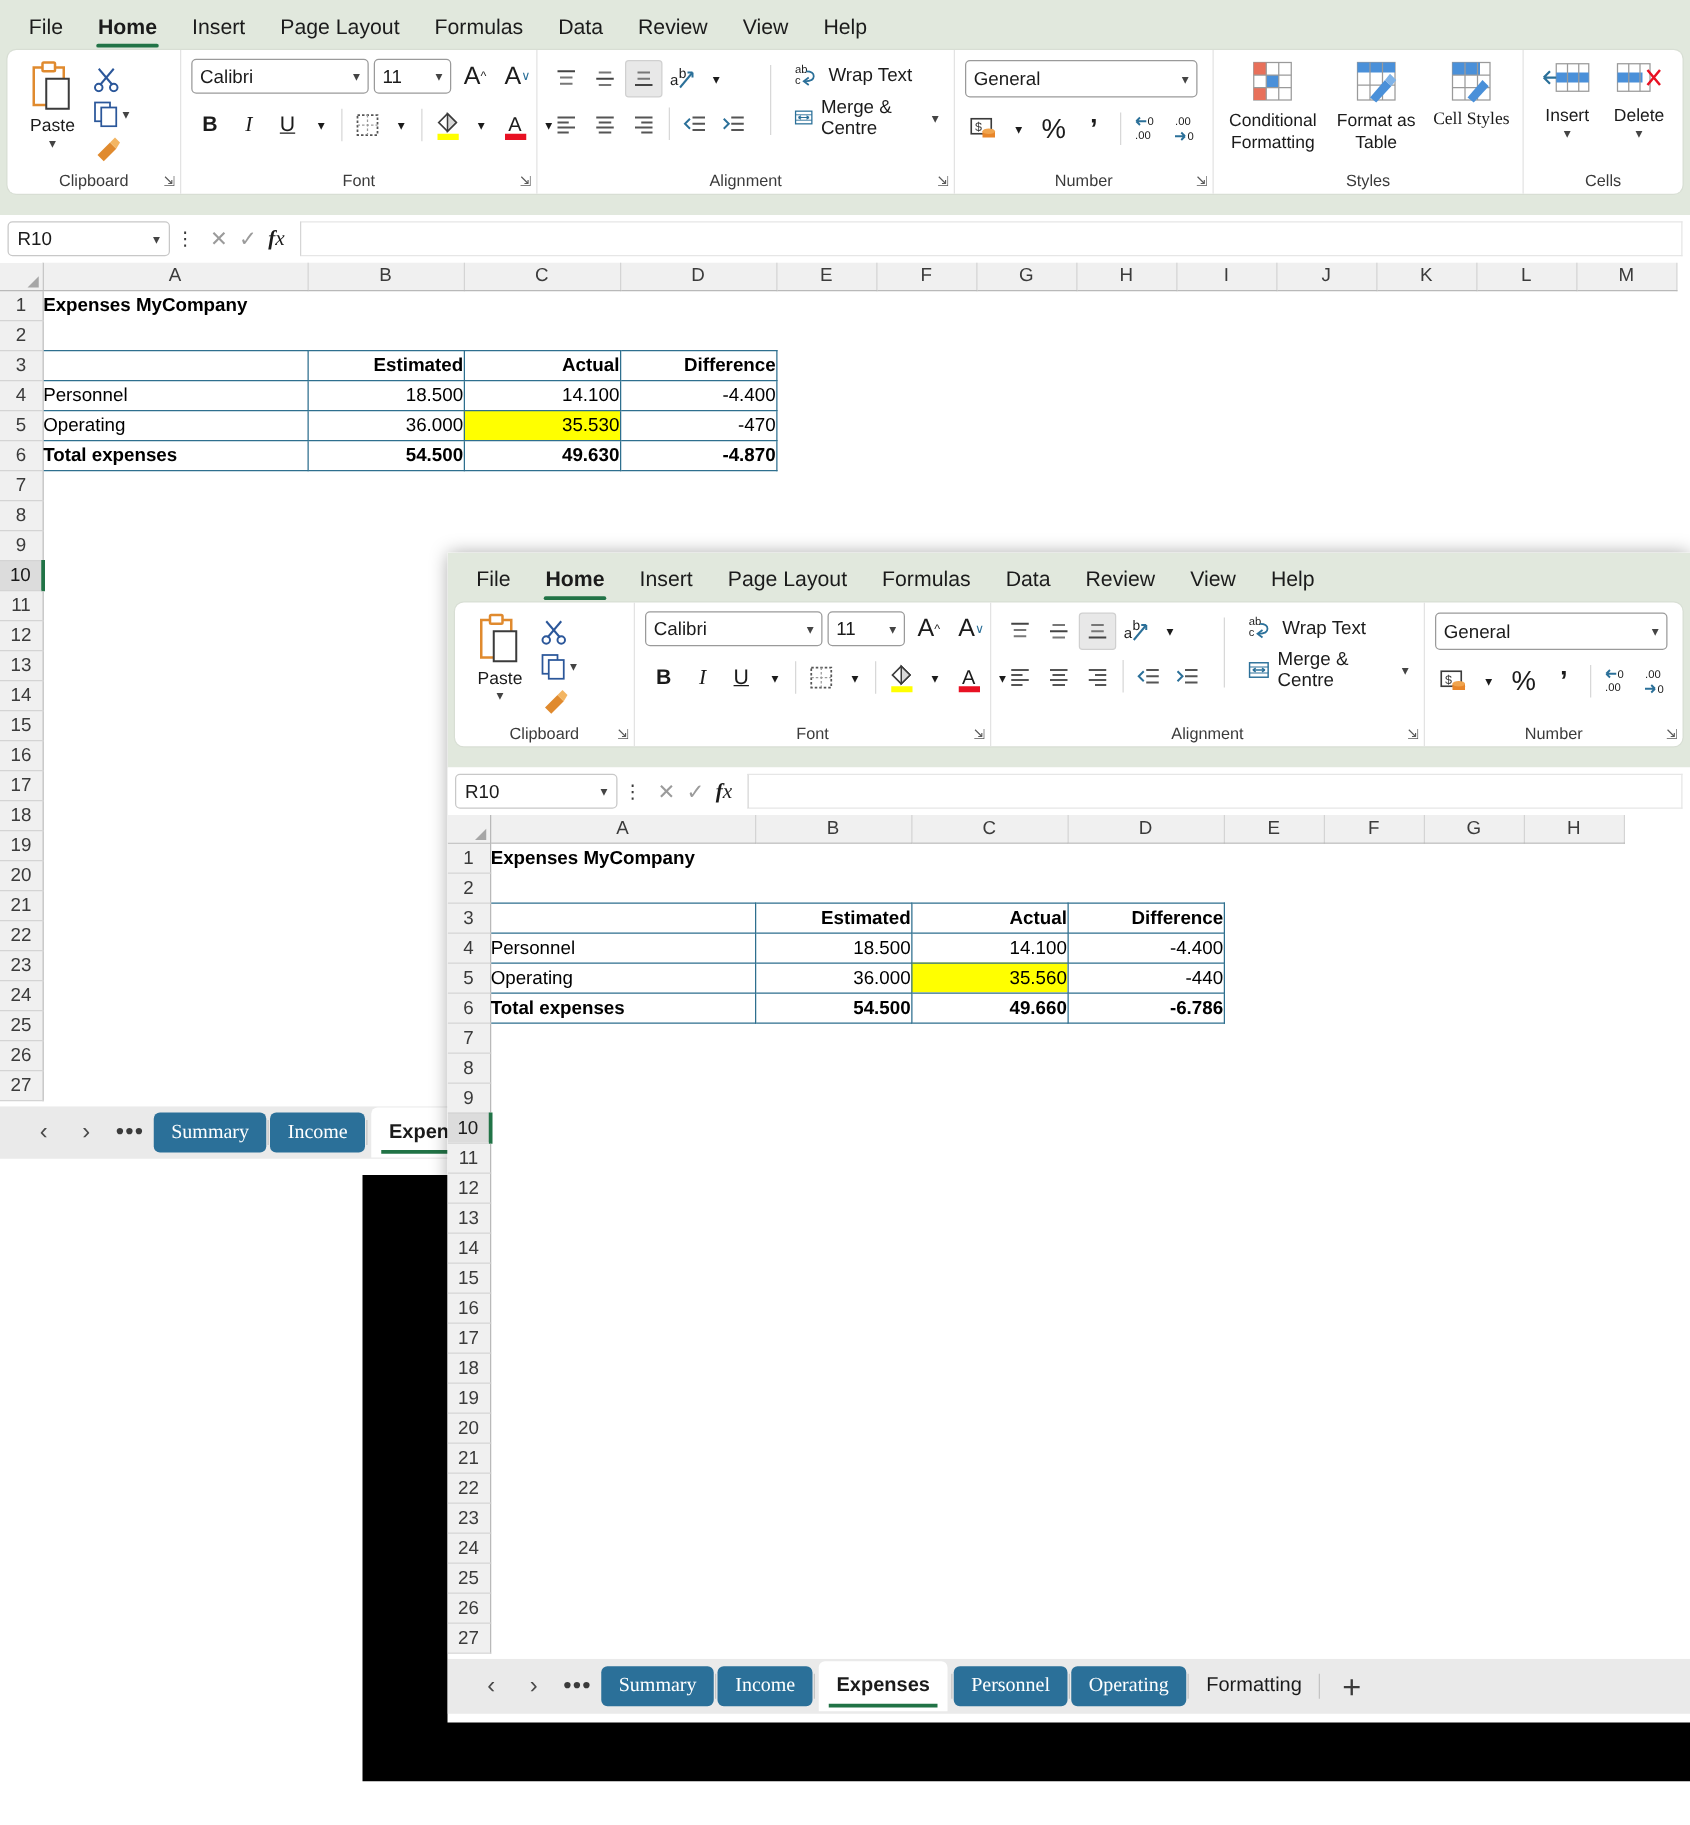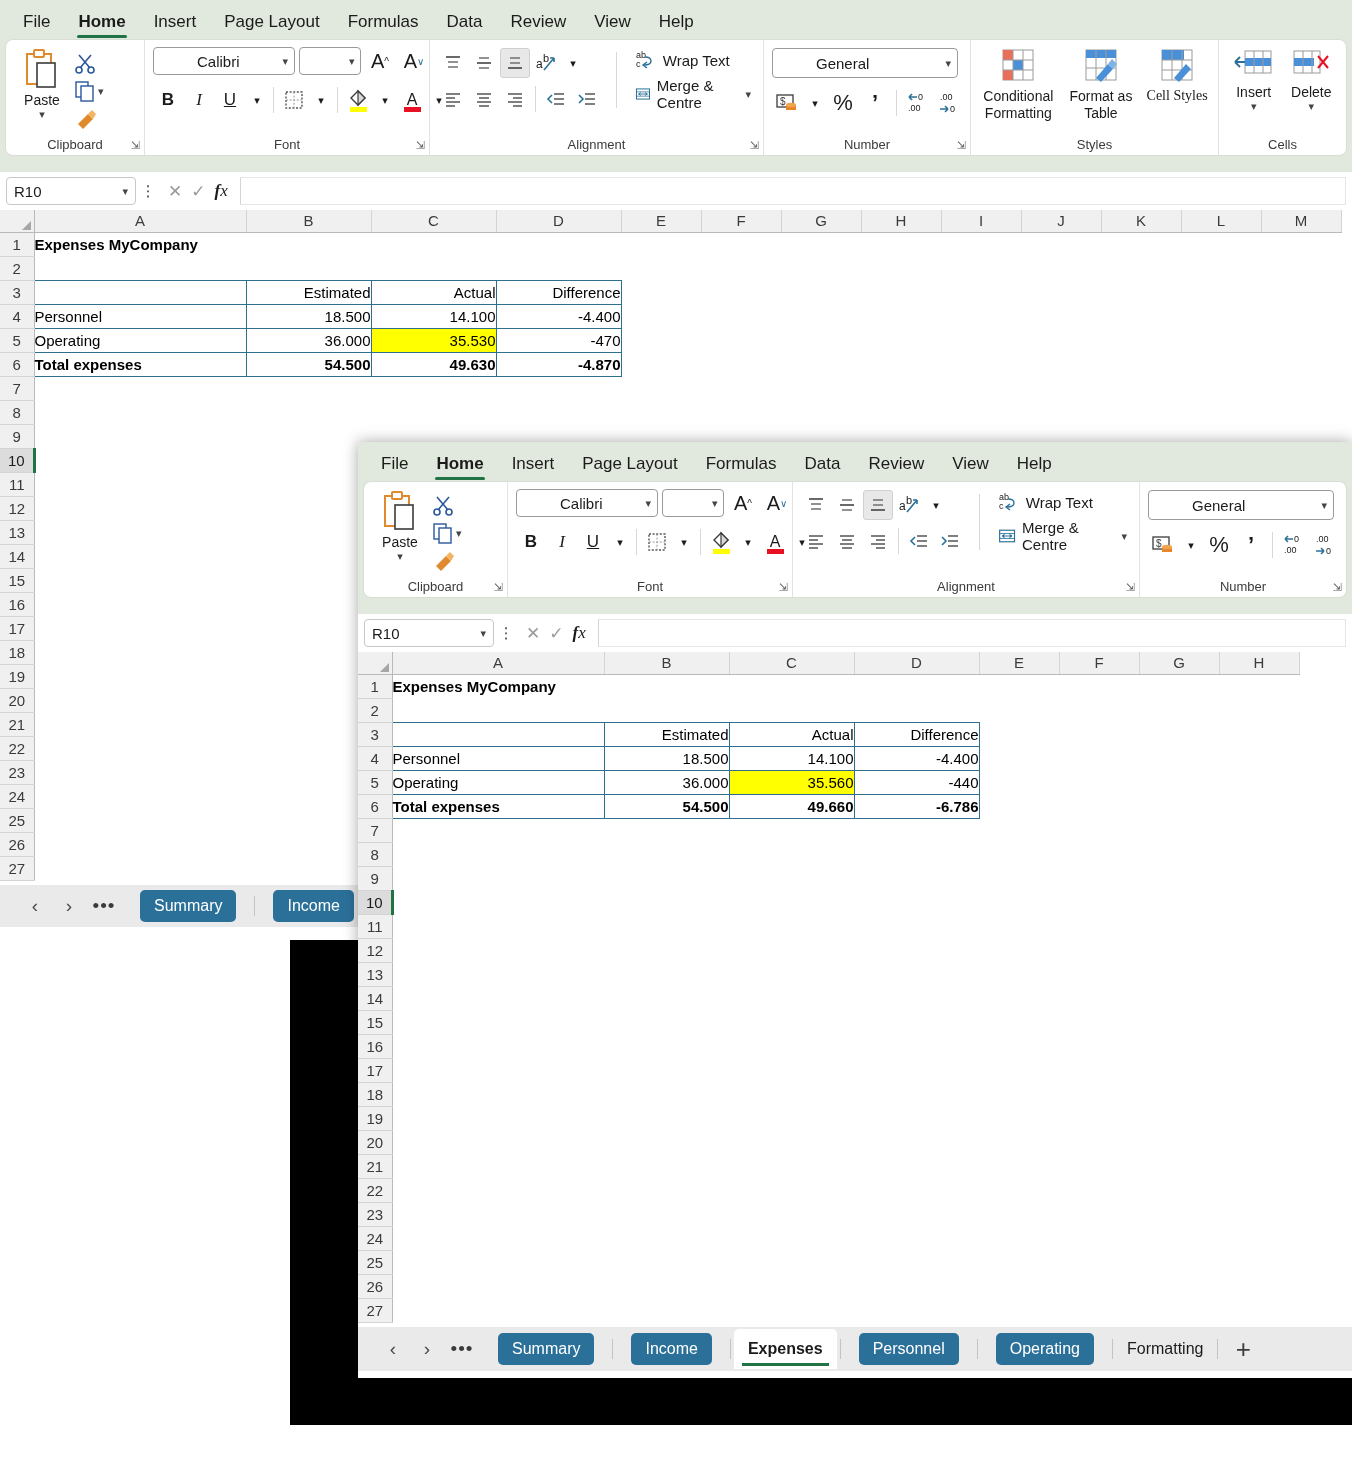--- a/index.html
+++ b/index.html
@@ -47,21 +47,21 @@
   .mini-btn { display:flex; align-items:center; gap:2px; height: 26px; padding: 0 2px; }
 
   
   .font-row1 { display:flex; align-items:center; gap: 4px; margin-bottom: 7px; }
   .font-row2 { display:flex; align-items:center; gap: 1px; }
   .combo {
     height: 28px; border: 1px solid #9a9a9a; border-radius: 4px; background:#fff;
     display:flex; align-items:center; padding: 0 6px; font-size: 15px; color:#1b1b1b;
     justify-content: space-between;
   }
-  .combo .cv { overflow:hidden; white-space:nowrap;margin-left:37px; }
+  .combo .cv { overflow:hidden; white-space:nowrap; }
   .combo .chev { font-size: 11px; color:#444; margin-left: 6px; }
   .icbtn { width: 30px; height: 30px; display:flex; align-items:center; justify-content:center;
            font-size: 17px; color:#1b1b1b; border-radius:3px; }
   .icbtn.small { width: 22px; }
   .icbtn.sel { background:#e8e8e8; border:1px solid #d0d0d0; }
   .sep-v { width:1px; background:#d8d8d8; height: 26px; margin: 0 4px; align-self:center; }
 
   
   .al-row { display:flex; align-items:center; gap: 1px; }
   .al-col { display:flex; flex-direction:column; gap: 6px; }
@@ -101,38 +101,38 @@
     border-right:1px solid #d4d4d4; border-bottom:1px solid #b9b9b9;
     font-weight: normal;
   }
   .rowhdr { border-right:1px solid #b9b9b9; border-bottom:1px solid #d4d4d4; }
   .rowhdr.sel { background:#dcdcdc; border-right: 3px solid #217346; color:#1b1b1b; }
   .corner { background:#f0f0f0; border-right:1px solid #b9b9b9; border-bottom:1px solid #b9b9b9; position:relative;}
   .corner::after{content:"";position:absolute;right:3px;bottom:2px;border-left:9px solid transparent;border-bottom:9px solid #a6a6a6;}
   td.cell { background:#fff; font-size:15px; color:#000; height: 24px; }
 
   .c-title { font-size: 20px; font-weight: bold; color:#1f4e79; padding-left: 6px; white-space:nowrap; }
-  .tb-hdr { background:#daeaf2; font-weight:normal; text-align:right; padding-right:6px; }
+  .tb-hdr { background:#daeaf2; font-weight:bold; text-align:right; padding-right:6px; }
   .tb-hdr.blank { text-align:left; }
   .tb-lbl { text-align:left; padding-left:6px; }
   .tb-num { text-align:right; padding-right:6px; }
   .bold { font-weight: bold; }
   .hl-yellow { background:#ffff00 !important; }
 
   .bdr-all { border: 1px solid #2e6f8e; }
 
   
   .sheetbar { display:flex; align-items:center; height: 42px; background:#eaeaea; padding-left: 18px; gap: 0; }
   .nav-arrow { width: 34px; text-align:center; font-size: 19px; color:#4a4a4a; }
   .nav-dots { width: 36px; text-align:center; font-size: 19px; color:#3b3b3b; letter-spacing:1px;}
   .stab {
     height: 32px; display:flex; align-items:center; padding: 0 14px; font-size: 16px;
     color:#1b1b1b; background: transparent; position: relative; white-space:nowrap;
   }
-  .stab.selgroup { background:#2b7099; color:#fff; border-radius:5px; margin: 0 18px; }
+  .stab.selgroup { background:#2b7099; color:#fff; border-radius:5px; margin: 0 1px; font-family: Liberation Serif, serif; }
   .stab.active { background:#fff; font-weight:600; border-radius:5px 5px 0 0; margin:0 3px; height:40px; align-items:center;}
   .stab.active::after { content:""; position:absolute; left:8px; right:8px; bottom:3px; height:3px; background:#217346;}
   .stab-divider { width:1px; height:20px; background:#c4c4c4; }
   .plus-tab { width: 50px; text-align:center; font-size: 26px; color:#3b3b3b; }
 
   
   .black-area { position:absolute; background:#000; }
 
   svg { display:block; }
 </style>

